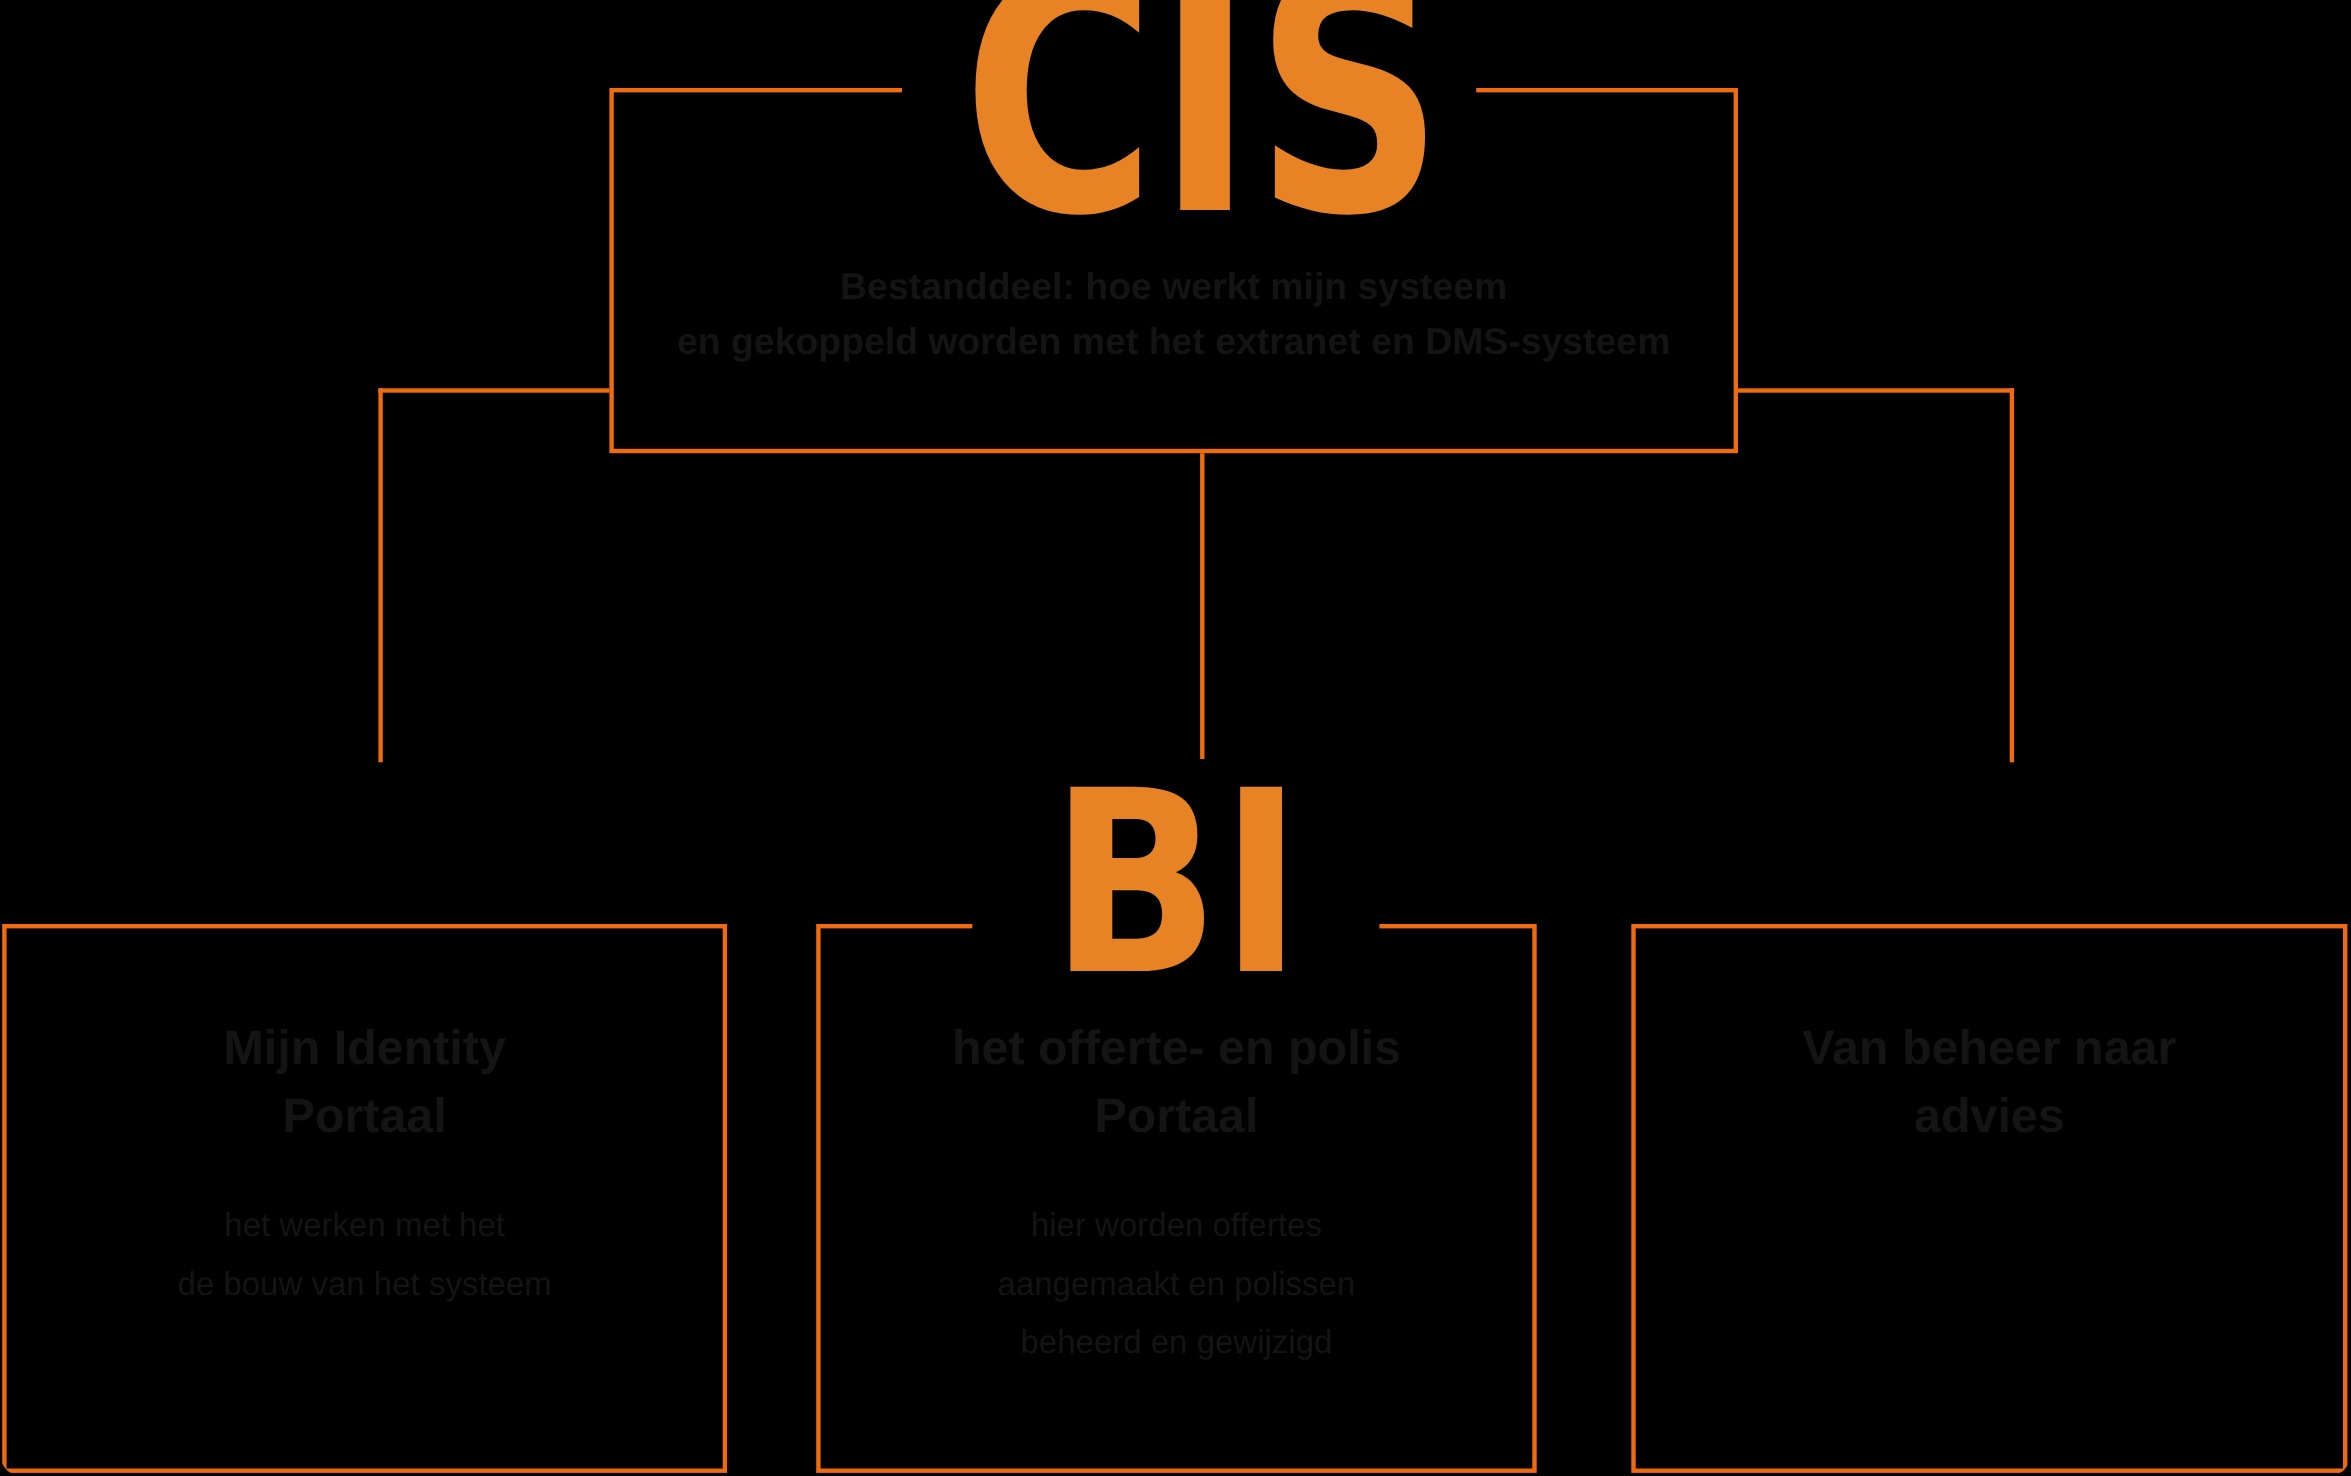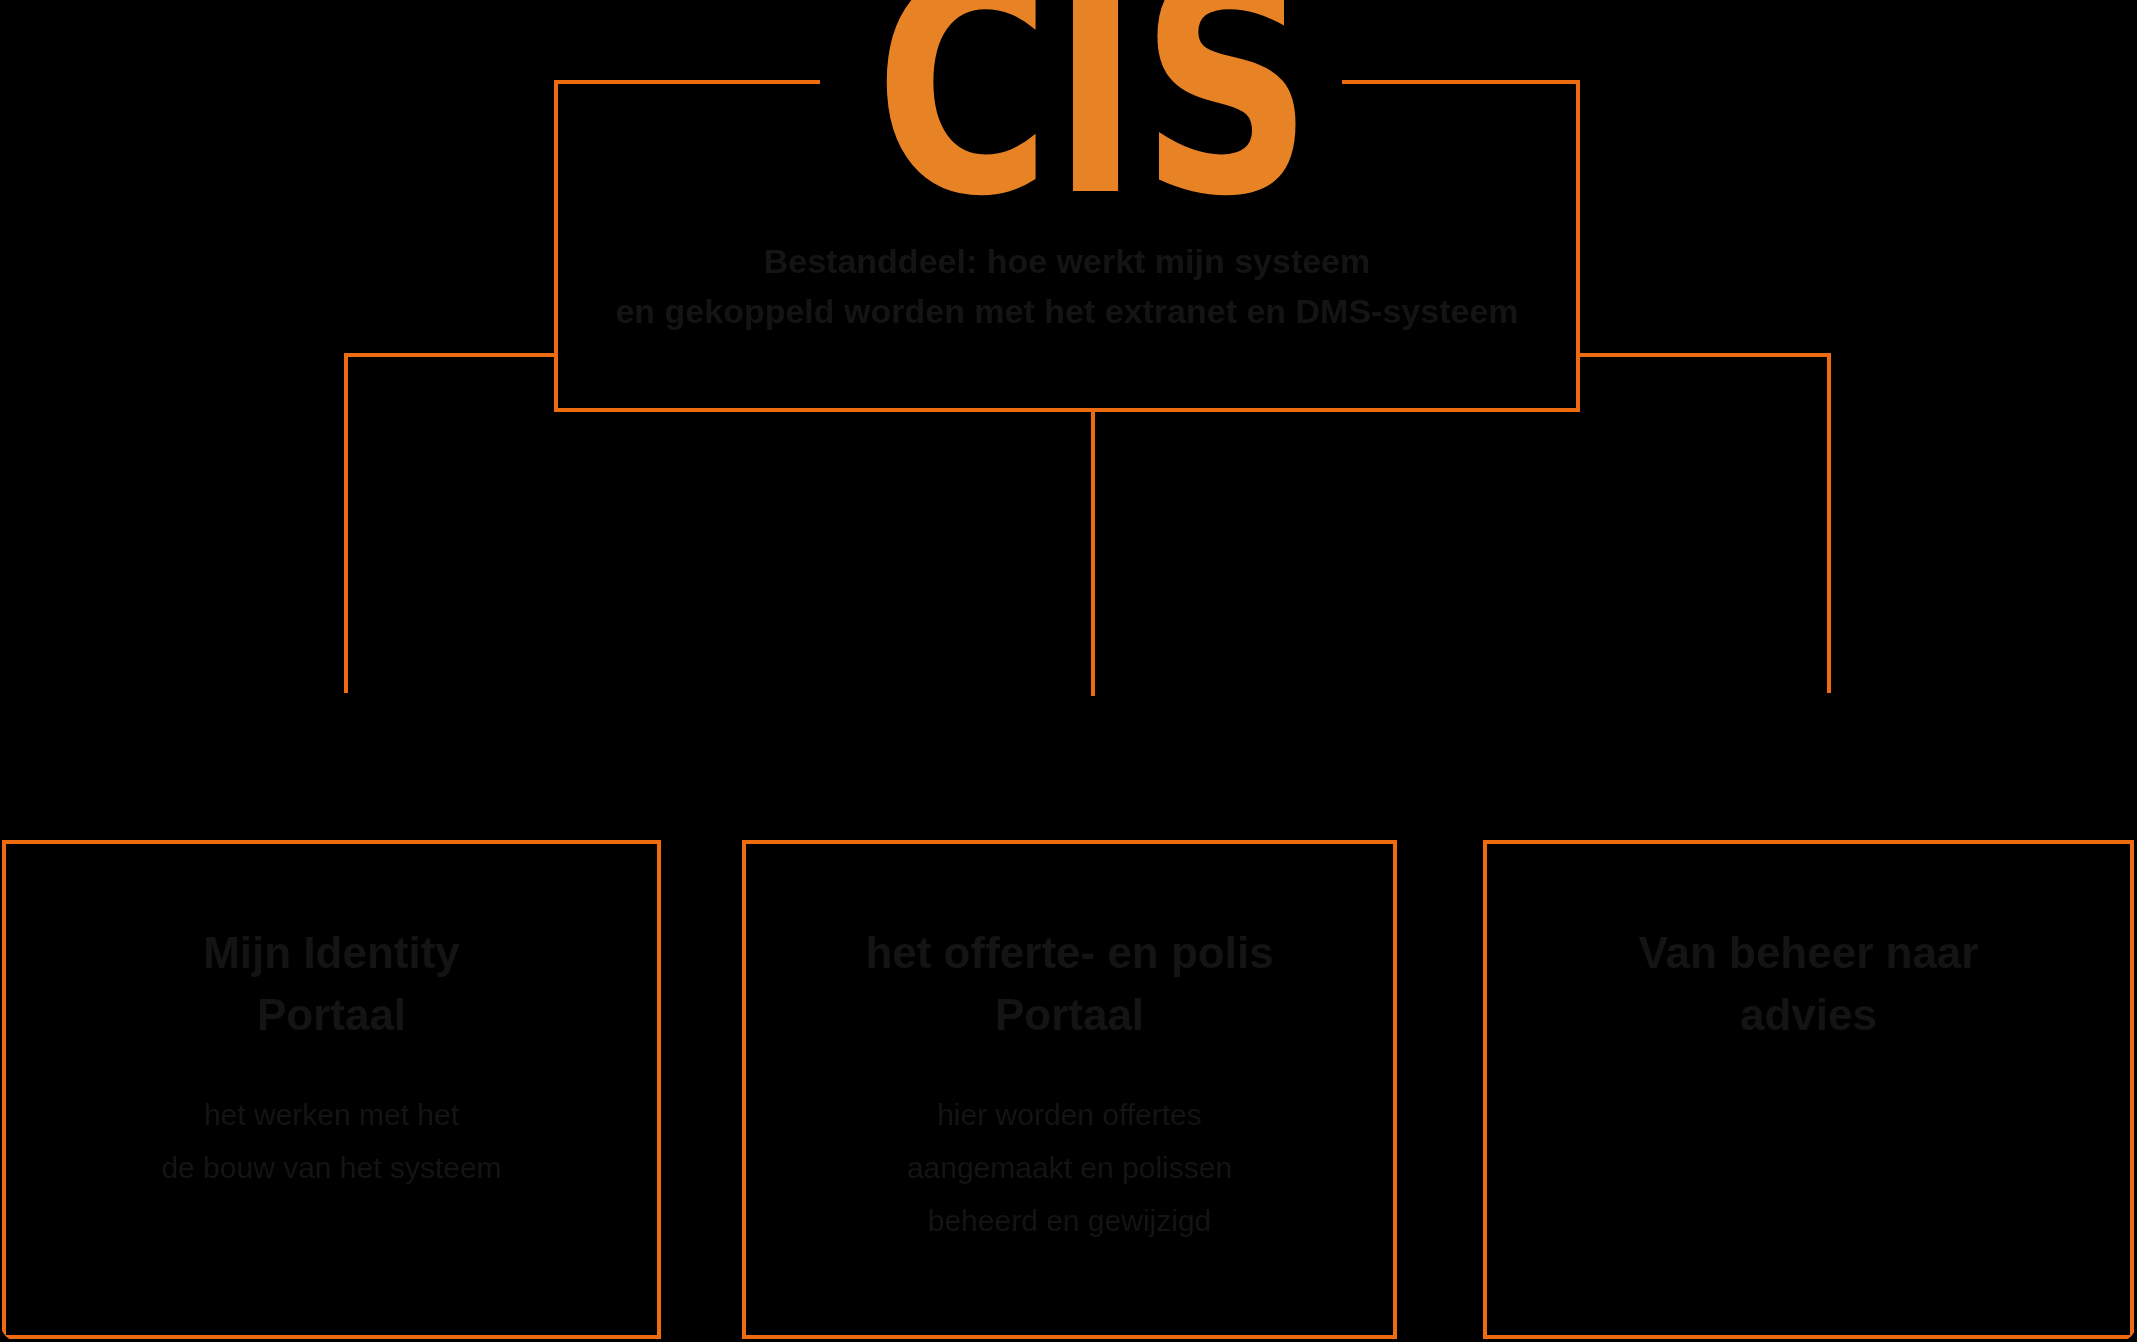--- a/index.html
+++ b/index.html
@@ -63,20 +63,23 @@
   <div class="conn" style="left:1580px;top:353px;width:251px;height:4px;"></div>
   <div class="conn" style="left:1827px;top:353px;width:4px;height:340px;"></div>
 
   <div class="node-box" style="left:2px;top:840px;width:659px;height:499px;"></div>
   <div class="node-box" style="left:742px;top:840px;width:655px;height:499px;"></div>
   <div class="node-box" style="left:1483px;top:840px;width:651px;height:499px;"></div>
 
   <div class="acronym-block" id="cis-acronym">
     <span class="glyphs">CIS</span>
   </div>
+  <div class="acronym-block" id="bi-acronym">
+    <span class="glyphs">BI</span>
+  </div>
 
   <div class="subtitle" id="cis-subtitle">
     <div>Bestanddeel: hoe werkt mijn systeem</div>
     <div>en gekoppeld worden met het extranet en DMS-systeem</div>
   </div>
 
   <div class="subtitle" id="mi-subtitle">
     <div>Mijn Identity</div>
     <div>Portaal</div>
   </div>

